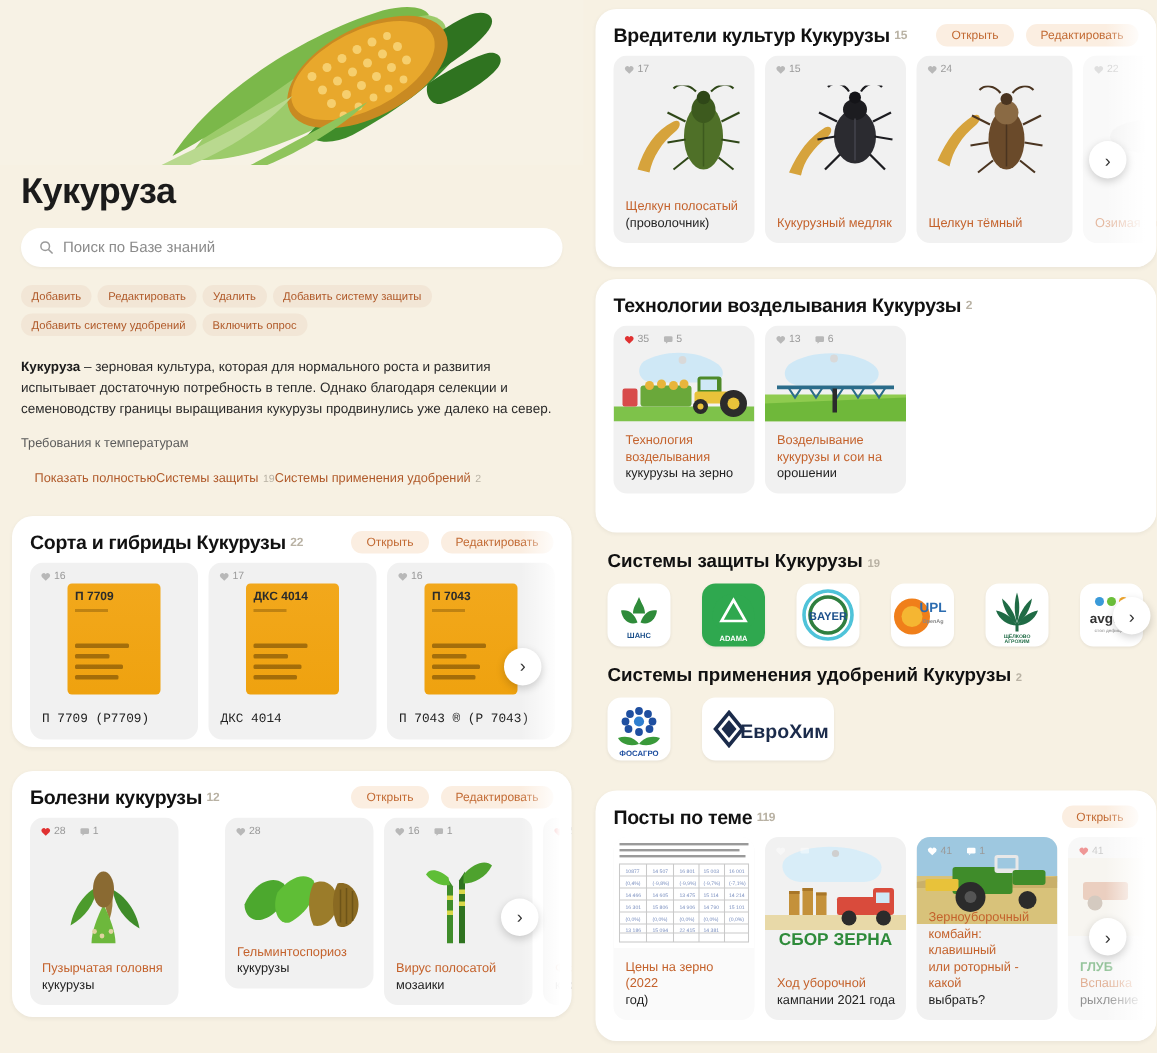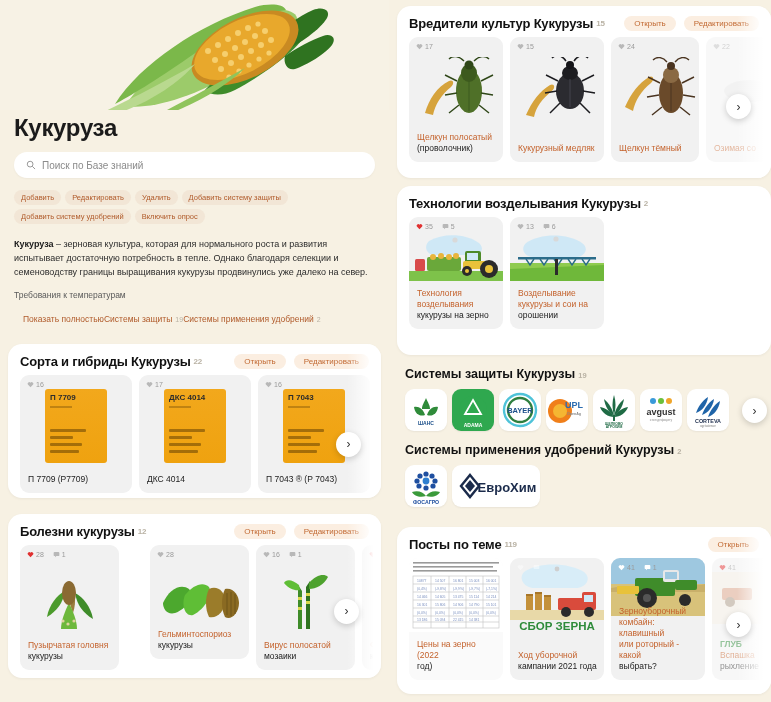--- a/index.html
+++ b/index.html
@@ -71,21 +71,21 @@
     position: absolute; top: 6px; left: 7px; display: flex; gap: 9px; align-items: center; z-index: 3;
   }
   .meta span { font-size: 7px; color: #9a9a9a; display: flex; align-items: center; gap: 2px; }
   .meta span.hot { color: #e03131; }
   .heart { width: 7px; height: 7px; }
   .cmt { width: 7px; height: 7px; }
   .card .cap {
     position: absolute; left: 8px; right: 6px; bottom: 8px;
     font-size: 8.5px; line-height: 1.3; color: #c4622c;
   }
-  .card .cap.dark { color: #222; }
+  .card .cap.dark { color: #222; font-family: Liberation Mono, monospace; }
   .card .cap .d2 { color: #222; display: block; }
 
   .arrow {
     position: absolute; width: 25px; height: 25px; border-radius: 50%;
     background: #fff; box-shadow: 0 2px 6px rgba(0,0,0,0.18);
     display: flex; align-items: center; justify-content: center;
     font-size: 12px; color: #333; z-index: 9;
   }
 
   .fade-r {
@@ -104,21 +104,21 @@
   .seed-art .sname { font-size: 8px; font-weight: bold; color: #2b2b2b; padding: 4px 0 0 5px; }
   .seed-art .srow { height: 2px; background: rgba(60,40,0,.28); margin: 4px 5px 0 5px; width: 22px; }
   .seed-art .sgrp { position: absolute; left: 5px; bottom: 6px; right: 5px; }
   .seed-art .sl { height: 3px; background: rgba(70,45,0,.45); margin-bottom: 4px; border-radius: 1px; }
   .seed-art .w1 { width: 70%; } .seed-art .w2 { width: 45%; }
   .seed-art .w3 { width: 62%; } .seed-art .w4 { width: 55%; }
 
   
   .sec-title { font-size: 12.5px; font-weight: bold; color: #111; margin: 12px 0 8px 8px; }
   .sec-title .cnt { font-size: 7.5px; }
-  .logos { display: flex; gap: 5px; padding-left: 8px; position: relative; }
+  .logos { display: flex; gap: 21px; padding-left: 8px; position: relative; }
   .logo {
     width: 42px; height: 42px; border-radius: 9px; background: #fff;
     display: flex; align-items: center; justify-content: center;
     flex: none; font-size: 7px; font-weight: bold; overflow: hidden; position: relative;
     box-shadow: 0 1px 2px rgba(0,0,0,0.06);
   }
 </style>
 </head>
 <body>
 
@@ -489,21 +489,21 @@
               <path d="M40 46 L30 56"></path>
                 <path d="M60 46 L70 56"></path>
             </g>
             <line x1="50" y1="22" x2="50" y2="50" stroke="#45454c" stroke-width="1"></line>
           </svg>
           <div class="cap">
             <span>Кукурузный медляк</span>
           </div>
         </div>
 
-        <div class="card" style="width:88px;height:125px;">
+        <div class="card" style="width:104px;height:125px;">
           <div class="meta">
             <span>
                 <svg class="heart" viewBox="0 0 16 16">
                   <path d="M8 14 L2 8.2 A3.4 3.4 0 0 1 8 4.2 A3.4 3.4 0 0 1 14 8.2 Z" fill="#b8b8b8"></path>
                 </svg>
                 <span>24</span>
               </span>
           </div>
           <svg width="76" height="62" viewBox="0 0 76 62" style="position:absolute;left:10px;top:20px;">
             <path d="M4 50 C10 36 18 26 28 20 C32 18 34 22 30 26 C20 34 14 44 12 54 Z" fill="#d6a33c"></path>

